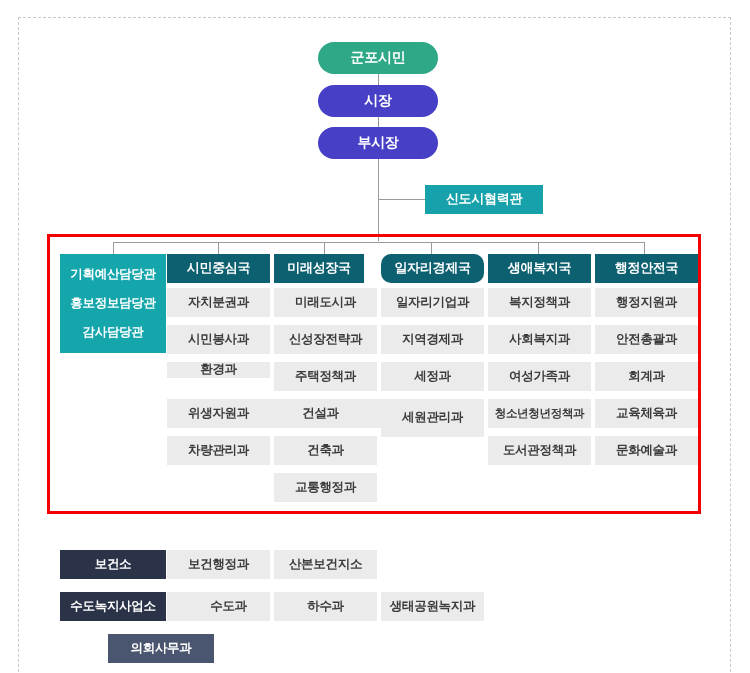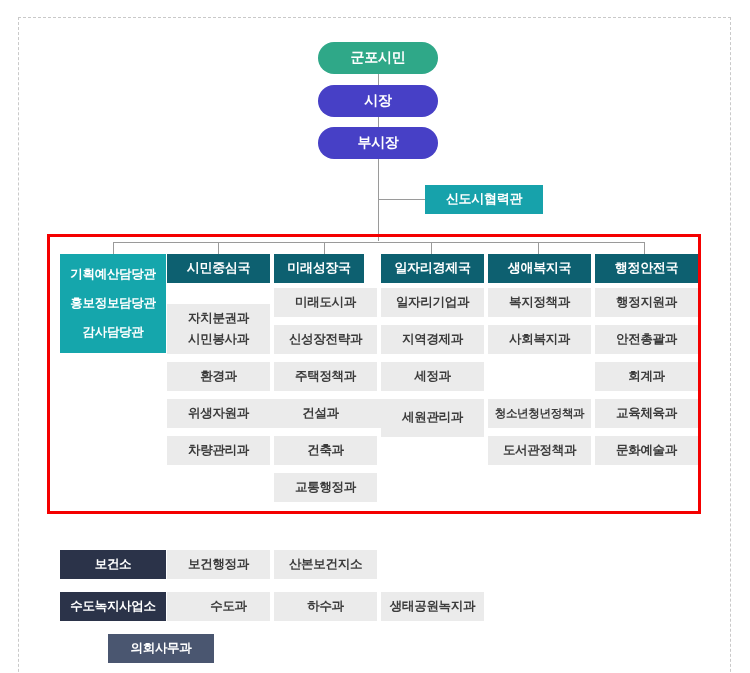--- a/index.html
+++ b/index.html
@@ -150,43 +150,44 @@
 
   <div id="red-box"></div>
 
   <div class="node staff-block" style="left:60px; top:254px; width:106px; height:99px;">
     <span>기획예산담당관</span>
     <span>홍보정보담당관</span>
     <span>감사담당관</span>
   </div>
 
   <div class="node bureau-head" style="left:167px; top:254px; width:103px; height:29px;">시민중심국</div>
-  <div class="node cell" style="left:167px; top:304px; width:103px; height:29px;">자치분권과</div>
+  <div class="node cell" style="left:167px; top:288px; width:103px; height:29px;">자치분권과</div>
   <div class="node cell" style="left:167px; top:325px; width:103px; height:29px;">시민봉사과</div>
-  <div class="node cell" style="left:167px; top:362px; width:103px; height:29px;">환경과</div>
+  <div class="node cell" style="left:167px; top:362px; width:103px; height:16px;">환경과</div>
   <div class="node cell" style="left:167px; top:399px; width:103px; height:29px;">위생자원과</div>
   <div class="node cell" style="left:167px; top:436px; width:103px; height:29px;">차량관리과</div>
 
   <div class="node bureau-head" style="left:274px; top:254px; width:90px; height:29px;">미래성장국</div>
   <div class="node cell" style="left:274px; top:288px; width:103px; height:29px;">미래도시과</div>
   <div class="node cell" style="left:274px; top:325px; width:103px; height:29px;">신성장전략과</div>
   <div class="node cell" style="left:274px; top:362px; width:103px; height:29px;">주택정책과</div>
   <div class="node cell" style="left:258px; top:399px; width:125px; height:29px;">건설과</div>
   <div class="node cell" style="left:274px; top:436px; width:103px; height:29px;">건축과</div>
   <div class="node cell" style="left:274px; top:473px; width:103px; height:29px;">교통행정과</div>
 
-  <div class="node bureau-head" style="left:381px; top:254px; width:103px; height:29px;">일자리경제국</div>
+  <div class="node bureau-head" style="left:381px; top:254px; width:103px; height:29px;border-radius:10px;">일자리경제국</div>
   <div class="node cell" style="left:381px; top:288px; width:103px; height:29px;">일자리기업과</div>
   <div class="node cell" style="left:381px; top:325px; width:103px; height:29px;">지역경제과</div>
   <div class="node cell" style="left:381px; top:362px; width:103px; height:29px;">세정과</div>
   <div class="node cell" style="left:381px; top:399px; width:103px; height:38px;">세원관리과</div>
 
   <div class="node bureau-head" style="left:488px; top:254px; width:103px; height:29px;">생애복지국</div>
   <div class="node cell" style="left:488px; top:288px; width:103px; height:29px;">복지정책과</div>
   <div class="node cell" style="left:488px; top:325px; width:103px; height:29px;">사회복지과</div>
+  <div class="node cell" style="left:488px; top:362px; width:103px; height:29px;">여성가족과</div>
   <div class="node cell" style="left:488px; top:399px; width:103px; height:29px; font-size:11.5px;">청소년청년정책과</div>
   <div class="node cell" style="left:488px; top:436px; width:103px; height:29px;">도서관정책과</div>
 
   <div class="node bureau-head" style="left:595px; top:254px; width:103px; height:29px;">행정안전국</div>
   <div class="node cell" style="left:595px; top:288px; width:103px; height:29px;">행정지원과</div>
   <div class="node cell" style="left:595px; top:325px; width:103px; height:29px;">안전총괄과</div>
   <div class="node cell" style="left:595px; top:362px; width:103px; height:29px;">회계과</div>
   <div class="node cell" style="left:595px; top:399px; width:103px; height:29px;">교육체육과</div>
   <div class="node cell" style="left:595px; top:436px; width:103px; height:29px;">문화예술과</div>
 

